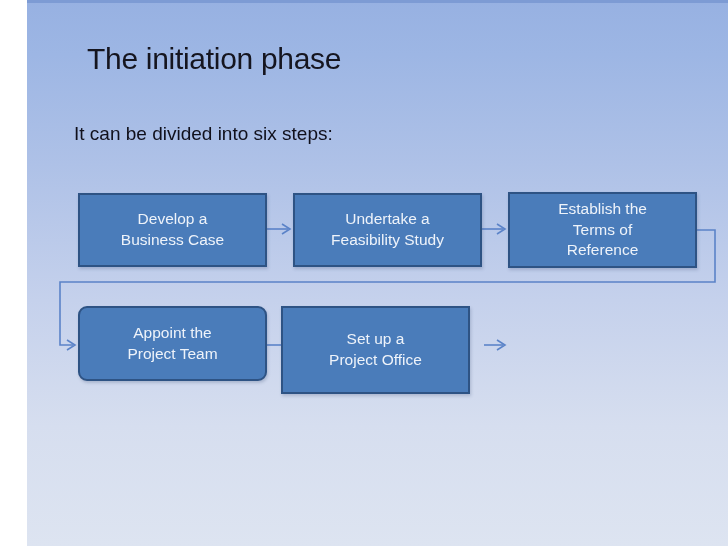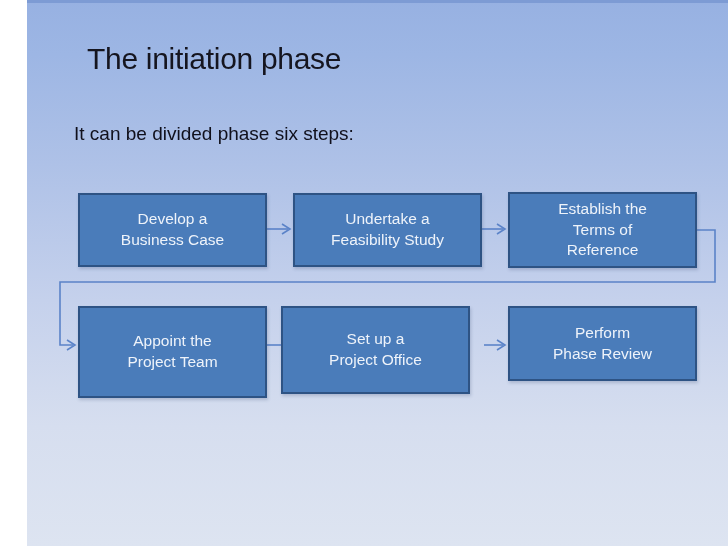--- a/index.html
+++ b/index.html
@@ -68,21 +68,21 @@
     pointer-events: none;
   }
 </style>
 </head>
 <body>
 
 <div class="slide">
   <div class="top-strip"></div>
 
   <div class="slide-title">The initiation phase</div>
-  <div class="slide-subtitle">It can be divided phase six steps:</div>
+  <div class="slide-subtitle">It can be divided into six steps:</div>
 
   <svg class="connector-layer" width="728" height="546" viewBox="0 0 728 546" xmlns="http://www.w3.org/2000/svg">
     <g fill="none" stroke="#5b83c8" stroke-width="1.6">
 
       <path d="M 240 229 L 261 229"></path>
       <path d="M 255 224 L 263 229 L 255 234"></path>
 
       <path d="M 455 229 L 476 229"></path>
       <path d="M 470 224 L 478 229 L 470 234"></path>
 
@@ -104,25 +104,21 @@
   <div class="step-box" style="left:266px; top:193px;justify-content:center;">
     <span class="step-label">Undertake a
 Feasibility Study</span>
   </div>
   <div class="step-box" style="left:481px; top:192px; height:76px;">
     <span class="step-label">Establish the
 Terms of
 Reference</span>
   </div>
 
-  <div class="step-box" style="left:51px; top:306px; height:92px;">
+  <div class="step-box" style="left:51px; top:306px; height:75px;border-radius:9px;">
     <span class="step-label">Appoint the
 Project Team</span>
   </div>
   <div class="step-box" style="left:254px; top:306px; height:88px;">
     <span class="step-label">Set up a
 Project Office</span>
   </div>
-  <div class="step-box" style="left:481px; top:306px; height:75px;">
-    <span class="step-label">Perform
-Phase Review</span>
-  </div>
 </div>
 
 </body></html>

